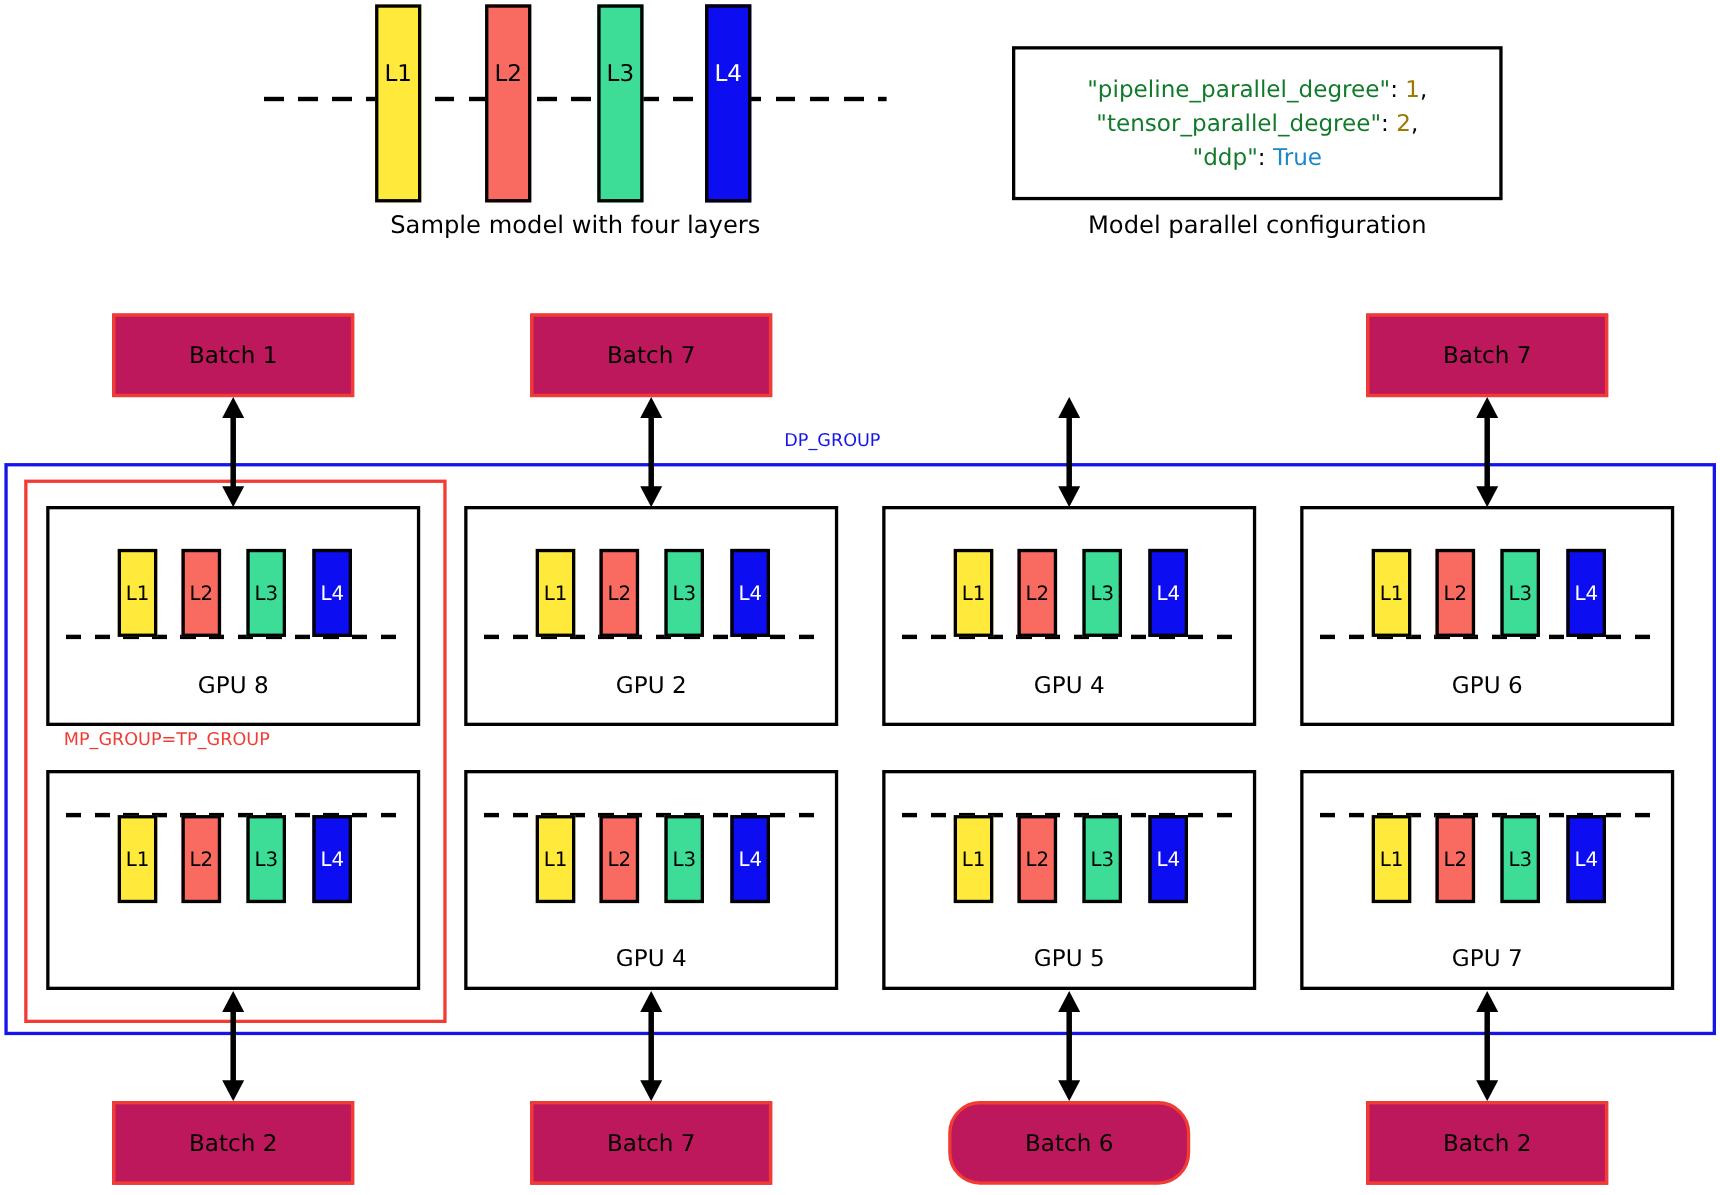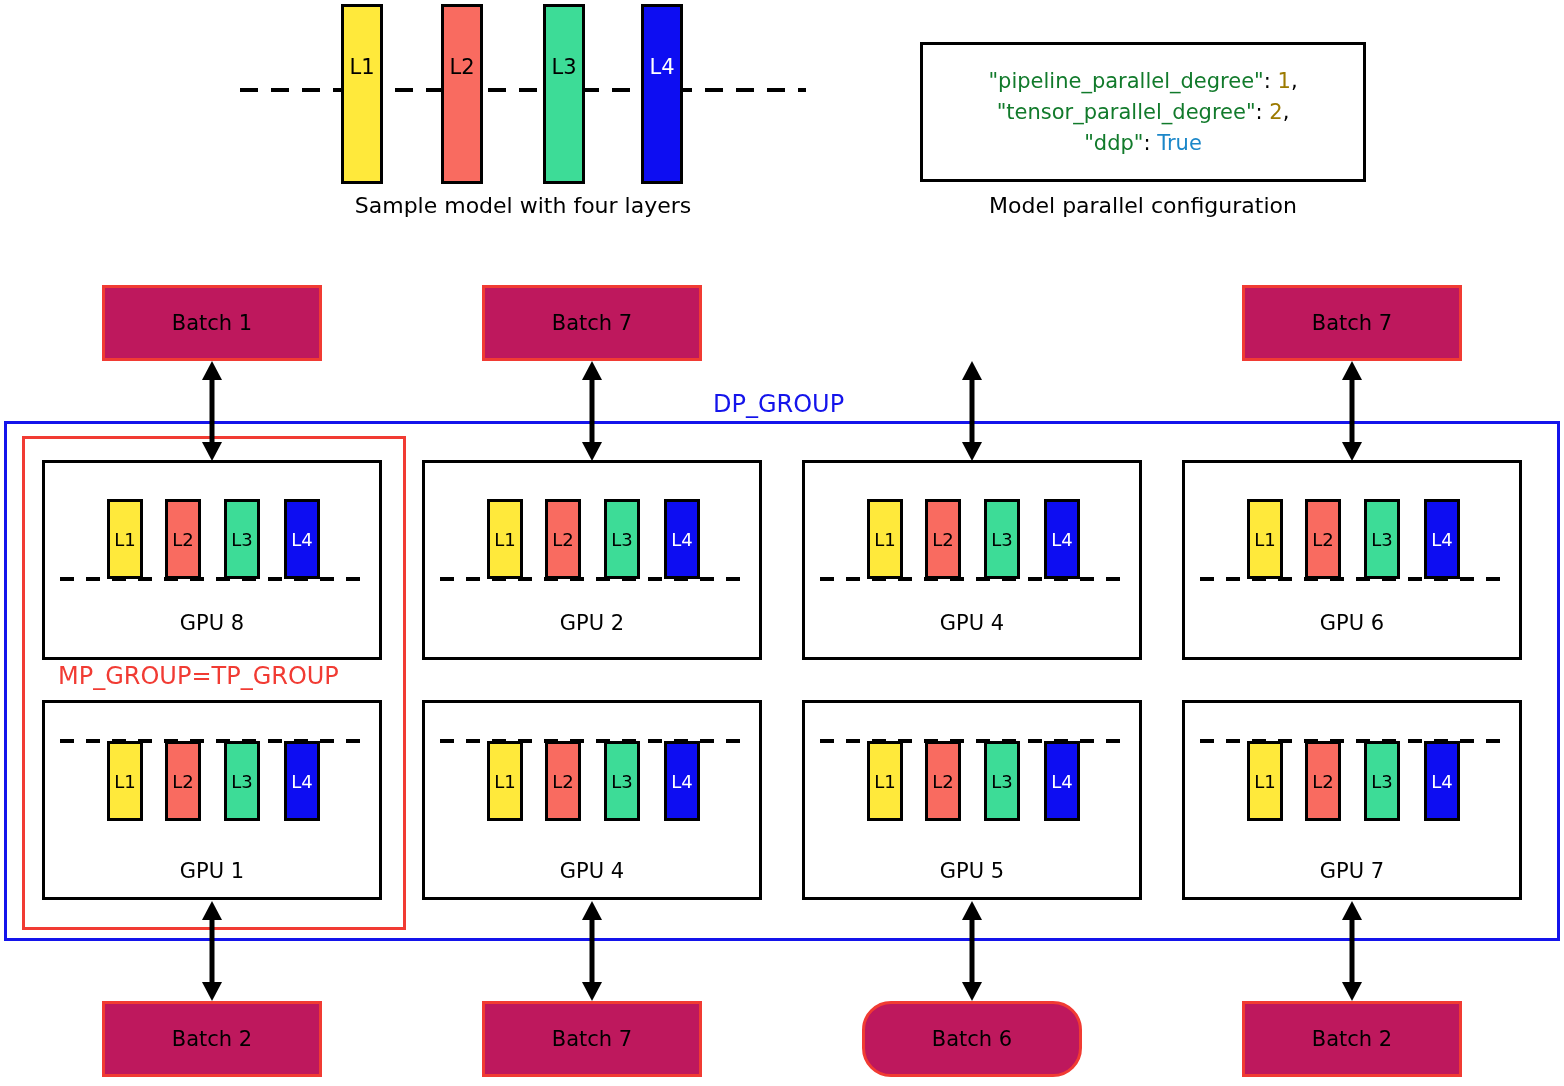--- a/index.html
+++ b/index.html
@@ -21,21 +21,21 @@
   
   .batch{position:absolute;width:220px;height:76px;border:3px solid #F13B33;box-sizing:border-box;background:#be185d;
          display:flex;align-items:center;justify-content:center;font-size:21px;color:#000;}
   .bt{top:285px}.bb{top:1001px}
   .bc0{left:102px}.bc1{left:482px}.bc2{left:862px}.bc3{left:1242px}
 
   
   .group-rect{position:absolute;border:3px solid;box-sizing:border-box;background:transparent;}
   .dp-rect{left:4px;top:421px;width:1556px;height:520px;}
   .mp-rect{left:22px;top:436px;width:384px;height:494px;}
-  .group-label{position:absolute;font-size:24px;font-weight:400;}
+  .group-label{position:absolute;font-size:16px;font-weight:400;}
   .dp-label{left:713px;top:390px;}
   .mp-label{left:58px;top:662px;}
 
   
   .gpu{position:absolute;width:340px;height:200px;border:3px solid #000;box-sizing:border-box;background:#fff;}
   .gpu-top{top:460px}.gpu-bot{top:700px}
   .gc0{left:42px}.gc1{left:422px}.gc2{left:802px}.gc3{left:1182px}
   .gdash{position:absolute;left:15px;width:304px;height:4px;background:repeating-linear-gradient(90deg,#000 0 14px,transparent 14px 26px);}
   .gpu-top .gdash{top:114px}
   .gpu-bot .gdash{top:36px}
@@ -162,21 +162,20 @@
       </div>
     <div class="chip p2" style="background-color: rgb(249, 107, 96);">
         <span>L2</span>
       </div>
     <div class="chip p3" style="background-color: rgb(61, 220, 151);">
         <span>L3</span>
       </div>
     <div class="chip p4 l4" style="background-color: rgb(13, 13, 242);">
         <span>L4</span>
       </div>
-    <div class="glabel">GPU 1</div>
   </div>
   <div class="gpu gpu-bot gc1">
     <div class="gdash"></div>
     <div class="chip p1" style="background-color: rgb(255, 233, 59);">
         <span>L1</span>
       </div>
     <div class="chip p2" style="background-color: rgb(249, 107, 96);">
         <span>L2</span>
       </div>
     <div class="chip p3" style="background-color: rgb(61, 220, 151);">

